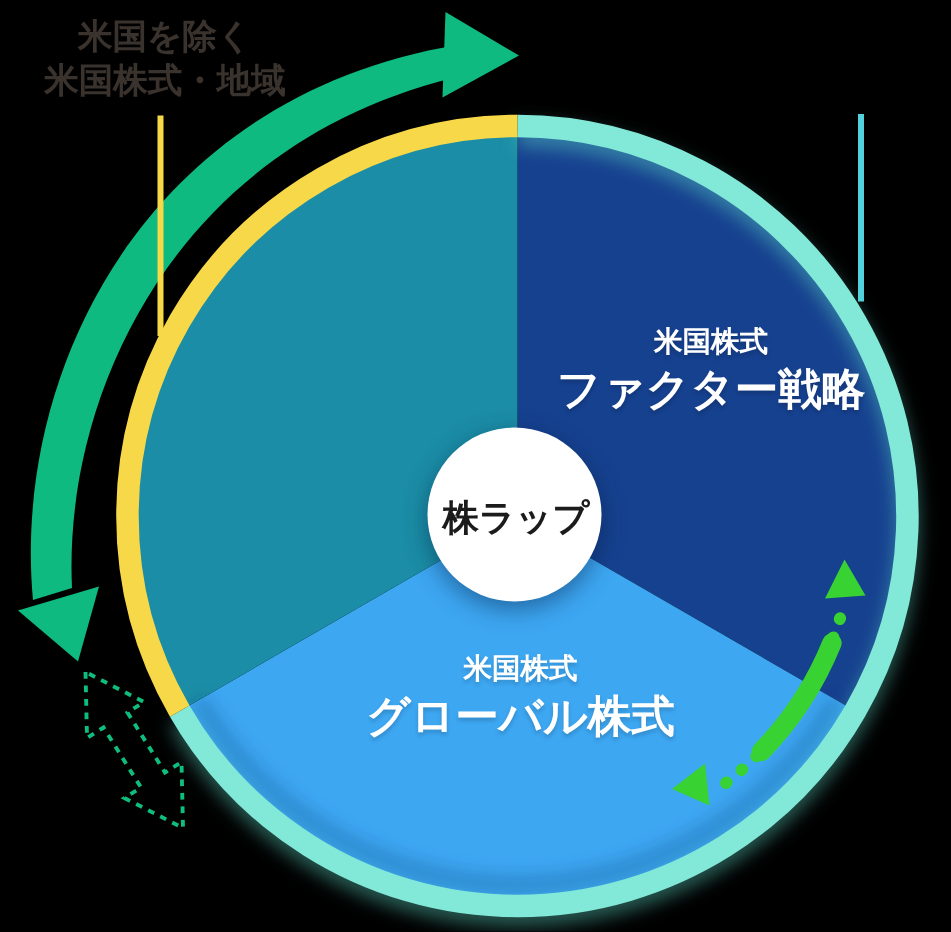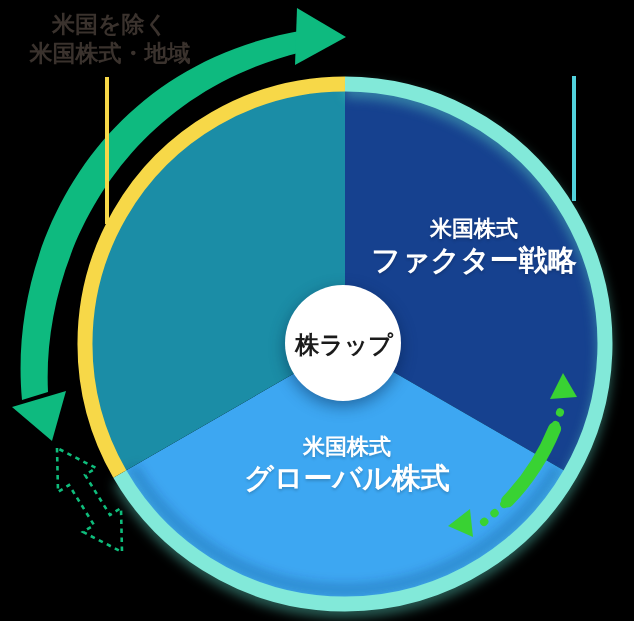--- a/index.html
+++ b/index.html
@@ -24,21 +24,21 @@
   .rot{stroke:var(--rotation-arrow);fill:none;stroke-linecap:round;}
   .rot-head{fill:var(--rotation-arrow);}
   .swap{stroke:var(--swap-arrow);fill:none;stroke-width:2.6;stroke-dasharray:4.5 4.5;stroke-linejoin:miter;}
   .hub-circle{fill:var(--hub-bg);filter:drop-shadow(0 5px 8px rgba(0,25,60,0.45));}
   .inner-shade{stroke:rgba(0,45,105,0.22);fill:none;stroke-width:14;}
 
   
   .lbl{position:absolute;transform:translateX(-50%);text-align:center;
        color:var(--segment-text);font-weight:bold;white-space:nowrap;
        text-shadow:0 2px 3px rgba(0,0,0,0.18);}
-  .lbl .eyebrow{font-size:22px;line-height:26px;}
+  .lbl .eyebrow{font-size:19px;line-height:26px;}
   .lbl .big{font-size:29px;line-height:32px;margin-top:2px;}
   .lbl-global{left:220px;top:212px;}
   .lbl-global .t1{font-size:27px;line-height:30px;}
   .lbl-global .t2{margin-top:4px;}
   .lbl-global .paren{font-size:19px;}
   .lbl-global .strong{font-size:24px;}
   .lbl-sector{left:474px;top:216px;}
   .lbl-factor{left:347px;top:434px;}
   .hub-label{position:absolute;left:344px;top:345px;transform:translate(-50%,-50%);
              color:var(--hub-text);font-weight:bold;font-size:24px;white-space:nowrap;text-shadow:none;}

